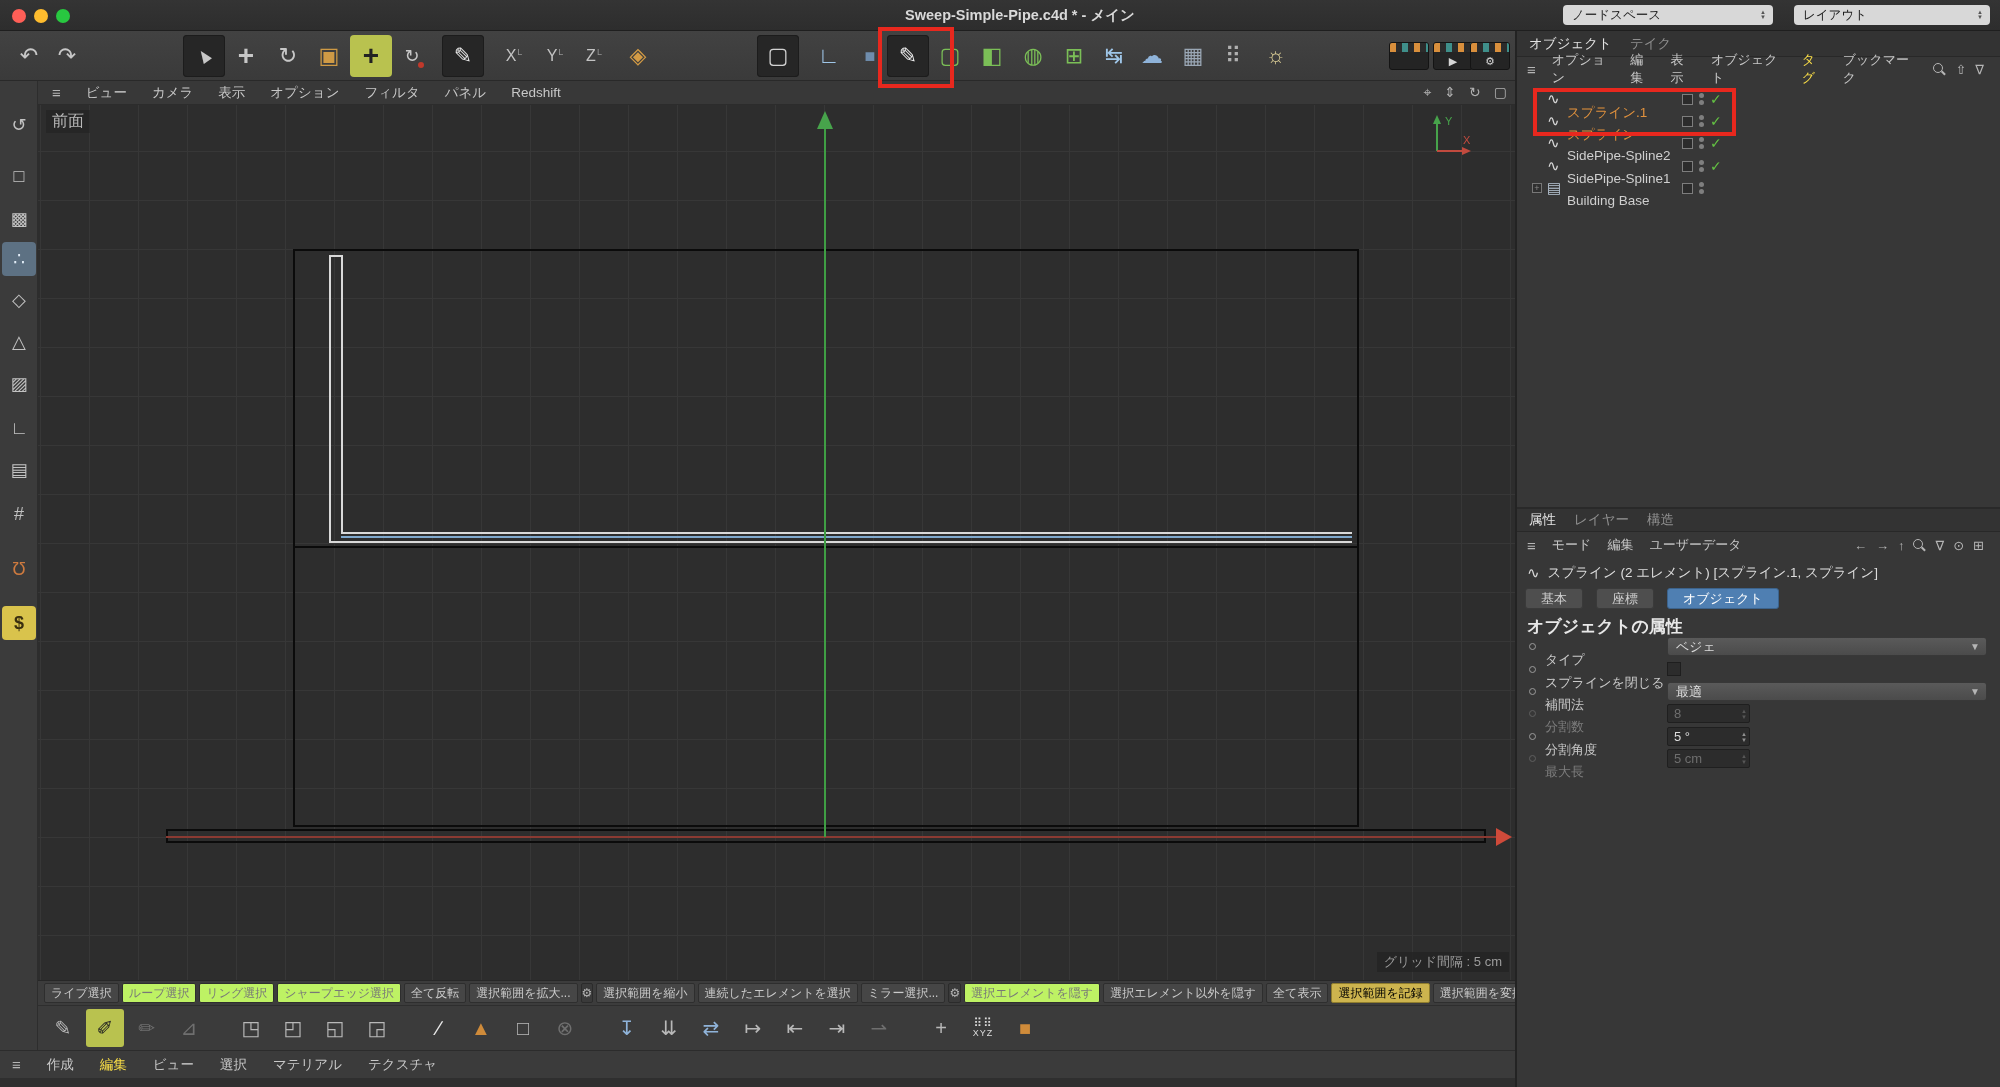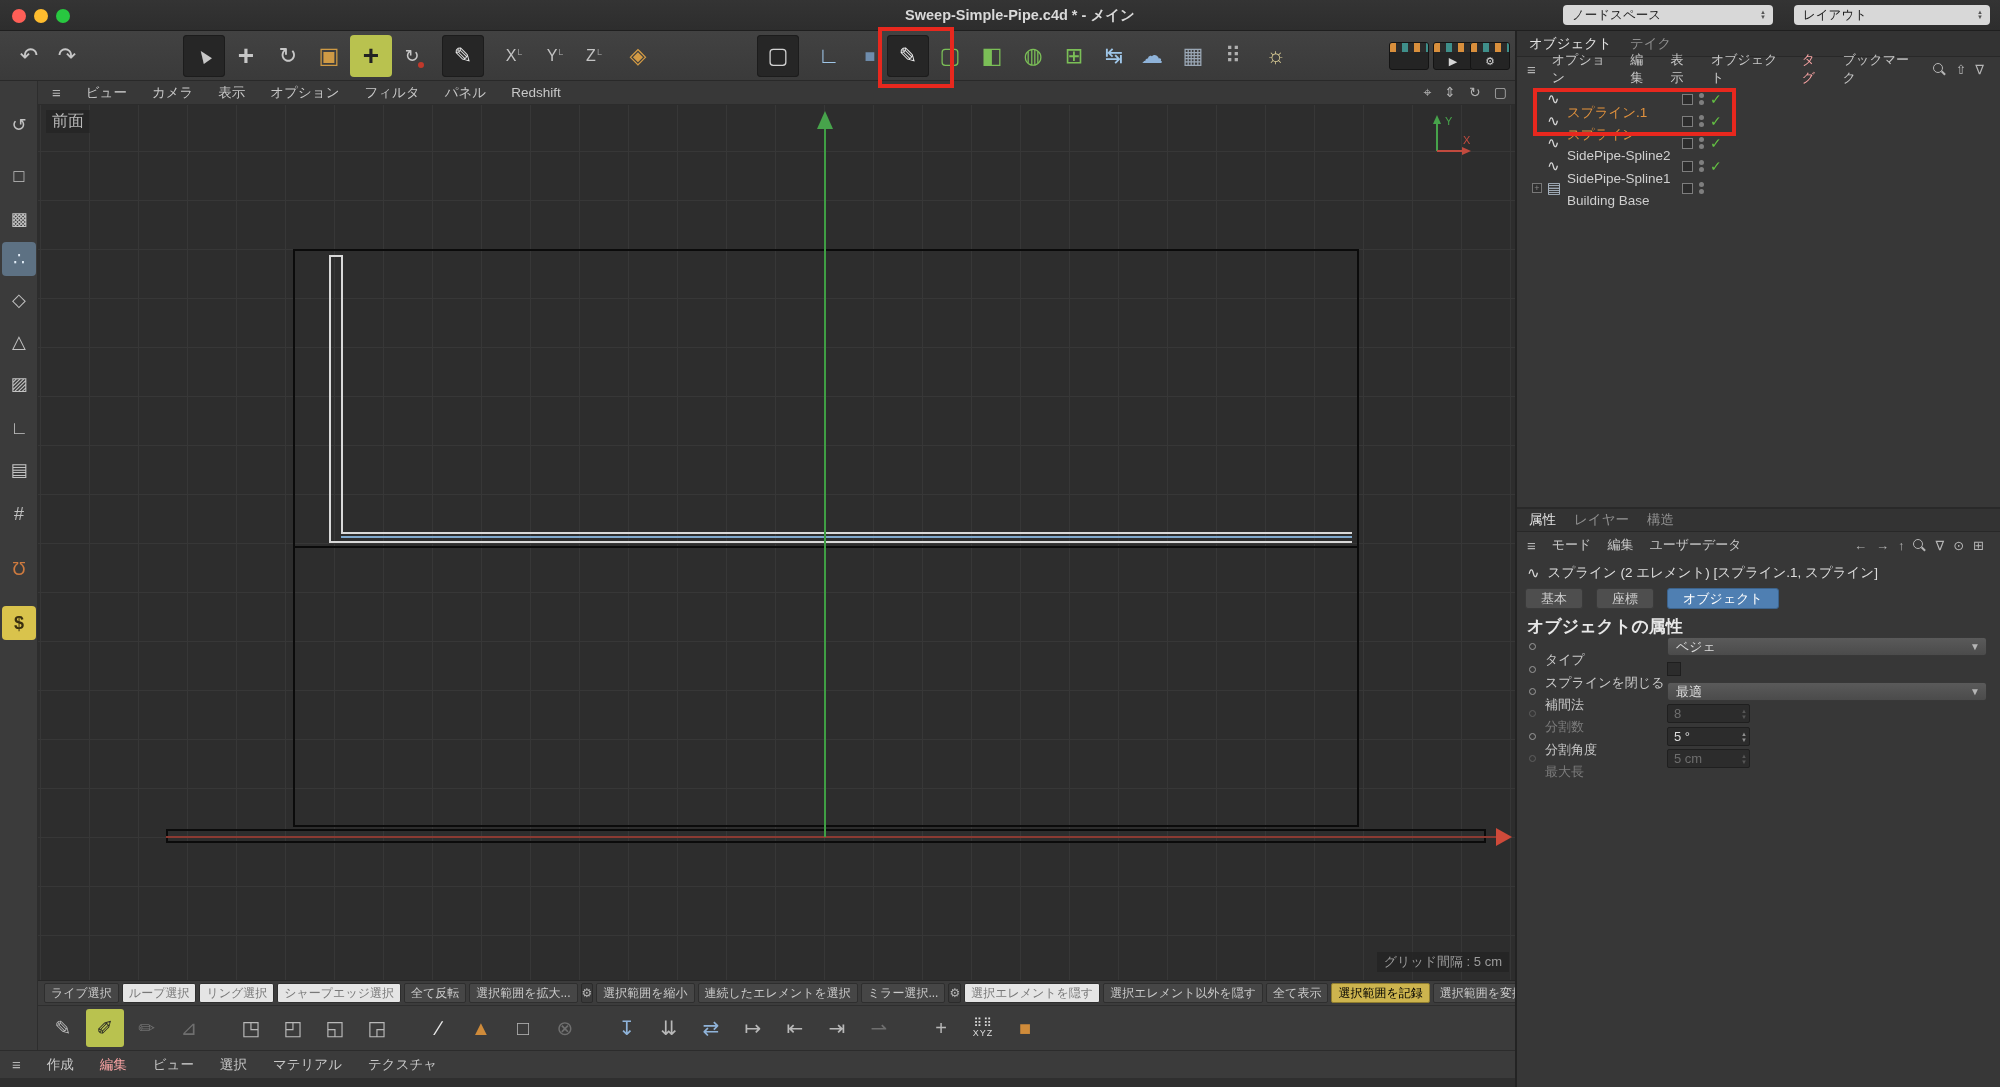--- a/index.html
+++ b/index.html
@@ -86,21 +86,21 @@
     background:rgba(35,35,35,.8); padding:1px 7px; }
 
   
   #right-panel { position:absolute; left:1515px; top:31px; width:485px; height:1056px;
     background:#373737; border-left:2px solid #232323; }
   .om-tabs { position:absolute; left:0; top:0; width:100%; height:26px; background:#333333;
     border-bottom:1px solid #282828; display:flex; align-items:center; gap:18px; padding-left:12px; font-size:13.5px; }
   .tab-on { color:#e3e3e3; } .tab-off { color:#8f8f8f; }
   .om-menu { position:absolute; left:0; top:26px; width:100%; height:24px;
     display:flex; align-items:center; gap:16px; padding-left:10px; color:#c8c8c8; font-size:13px; }
-  .gold { color:#fca5a5; }
+  .gold { color:#fde047; }
   .panel-icons { margin-left:auto; margin-right:16px; display:flex; gap:9px; align-items:center; color:#b5b5b5; font-size:13px; }
   .mag { position:relative; width:13px; height:13px; display:inline-block; }
   .mag::before { content:""; position:absolute; left:0; top:0; width:8px; height:8px;
     border:1.6px solid #b5b5b5; border-radius:50%; }
   .mag::after { content:""; position:absolute; left:8px; top:9px; width:5px; height:1.6px;
     background:#b5b5b5; transform:rotate(45deg); }
   .om-row { position:absolute; left:0; width:100%; height:22px; }
   .om-branch { position:absolute; left:15px; top:5px; width:10px; height:10px; color:#8a8a8a; font-size:9px;
     border:1px solid #777; display:flex; align-items:center; justify-content:center; background:#2f2f2f; }
   .om-icon { position:absolute; left:30px; top:1px; font-size:15px; color:#d8d8d8; }
@@ -144,21 +144,21 @@
   .stepper { margin-left:auto; margin-right:2px; display:flex; flex-direction:column; color:#909090; }
   .stepper i { font-style:normal; font-size:6px; line-height:6px; }
   .prop-row.dis .stepper { color:#575757; }
 
   
   #selection-row { position:absolute; left:38px; top:980px; width:1477px; height:25px;
     background:#3c3c3c; border-top:1px solid #272727; display:flex; align-items:center; gap:3px;
     padding-left:6px; overflow:hidden; }
   .selbtn { height:20px; padding:0 6px; background:#464646; border:1px solid #2e2e2e; border-radius:2px;
     color:#cbcbcb; font-size:12px; display:flex; align-items:center; white-space:nowrap; }
-  .selbtn.dis { color:#787878; background:#e5e5e5; }
+  .selbtn.dis { color:#787878; background:#bef264; }
   .selbtn.rec { background:#cdb44e; color:#000000; border-color:#8f7d2e; }
   .gearbtn { width:24px; height:20px; background:#3a3a3a; border:1px solid #2b2b2b; border-radius:2px;
     color:#b5b5b5; font-size:12px; display:flex; align-items:center; justify-content:center; }
   #tools-row { position:absolute; left:38px; top:1005px; width:1477px; height:45px;
     background:#3b3b3b; border-top:1px solid #2e2e2e; display:flex; align-items:center; gap:4px; padding-left:6px; }
   .mbtn { width:38px; height:38px; border-radius:3px; display:flex; align-items:center; justify-content:center;
     color:#b8b8b8; font-size:20px; flex-direction:column; }
   .mbtn.dim { color:#6f6f6f; }
   .mbtn.active { background:#b9c24f; color:#222; }
   .mbtn.blue { color:#8fb3d9; } .mbtn.white { color:#ececec; } .mbtn.orange { color:#cf8b3a; }

